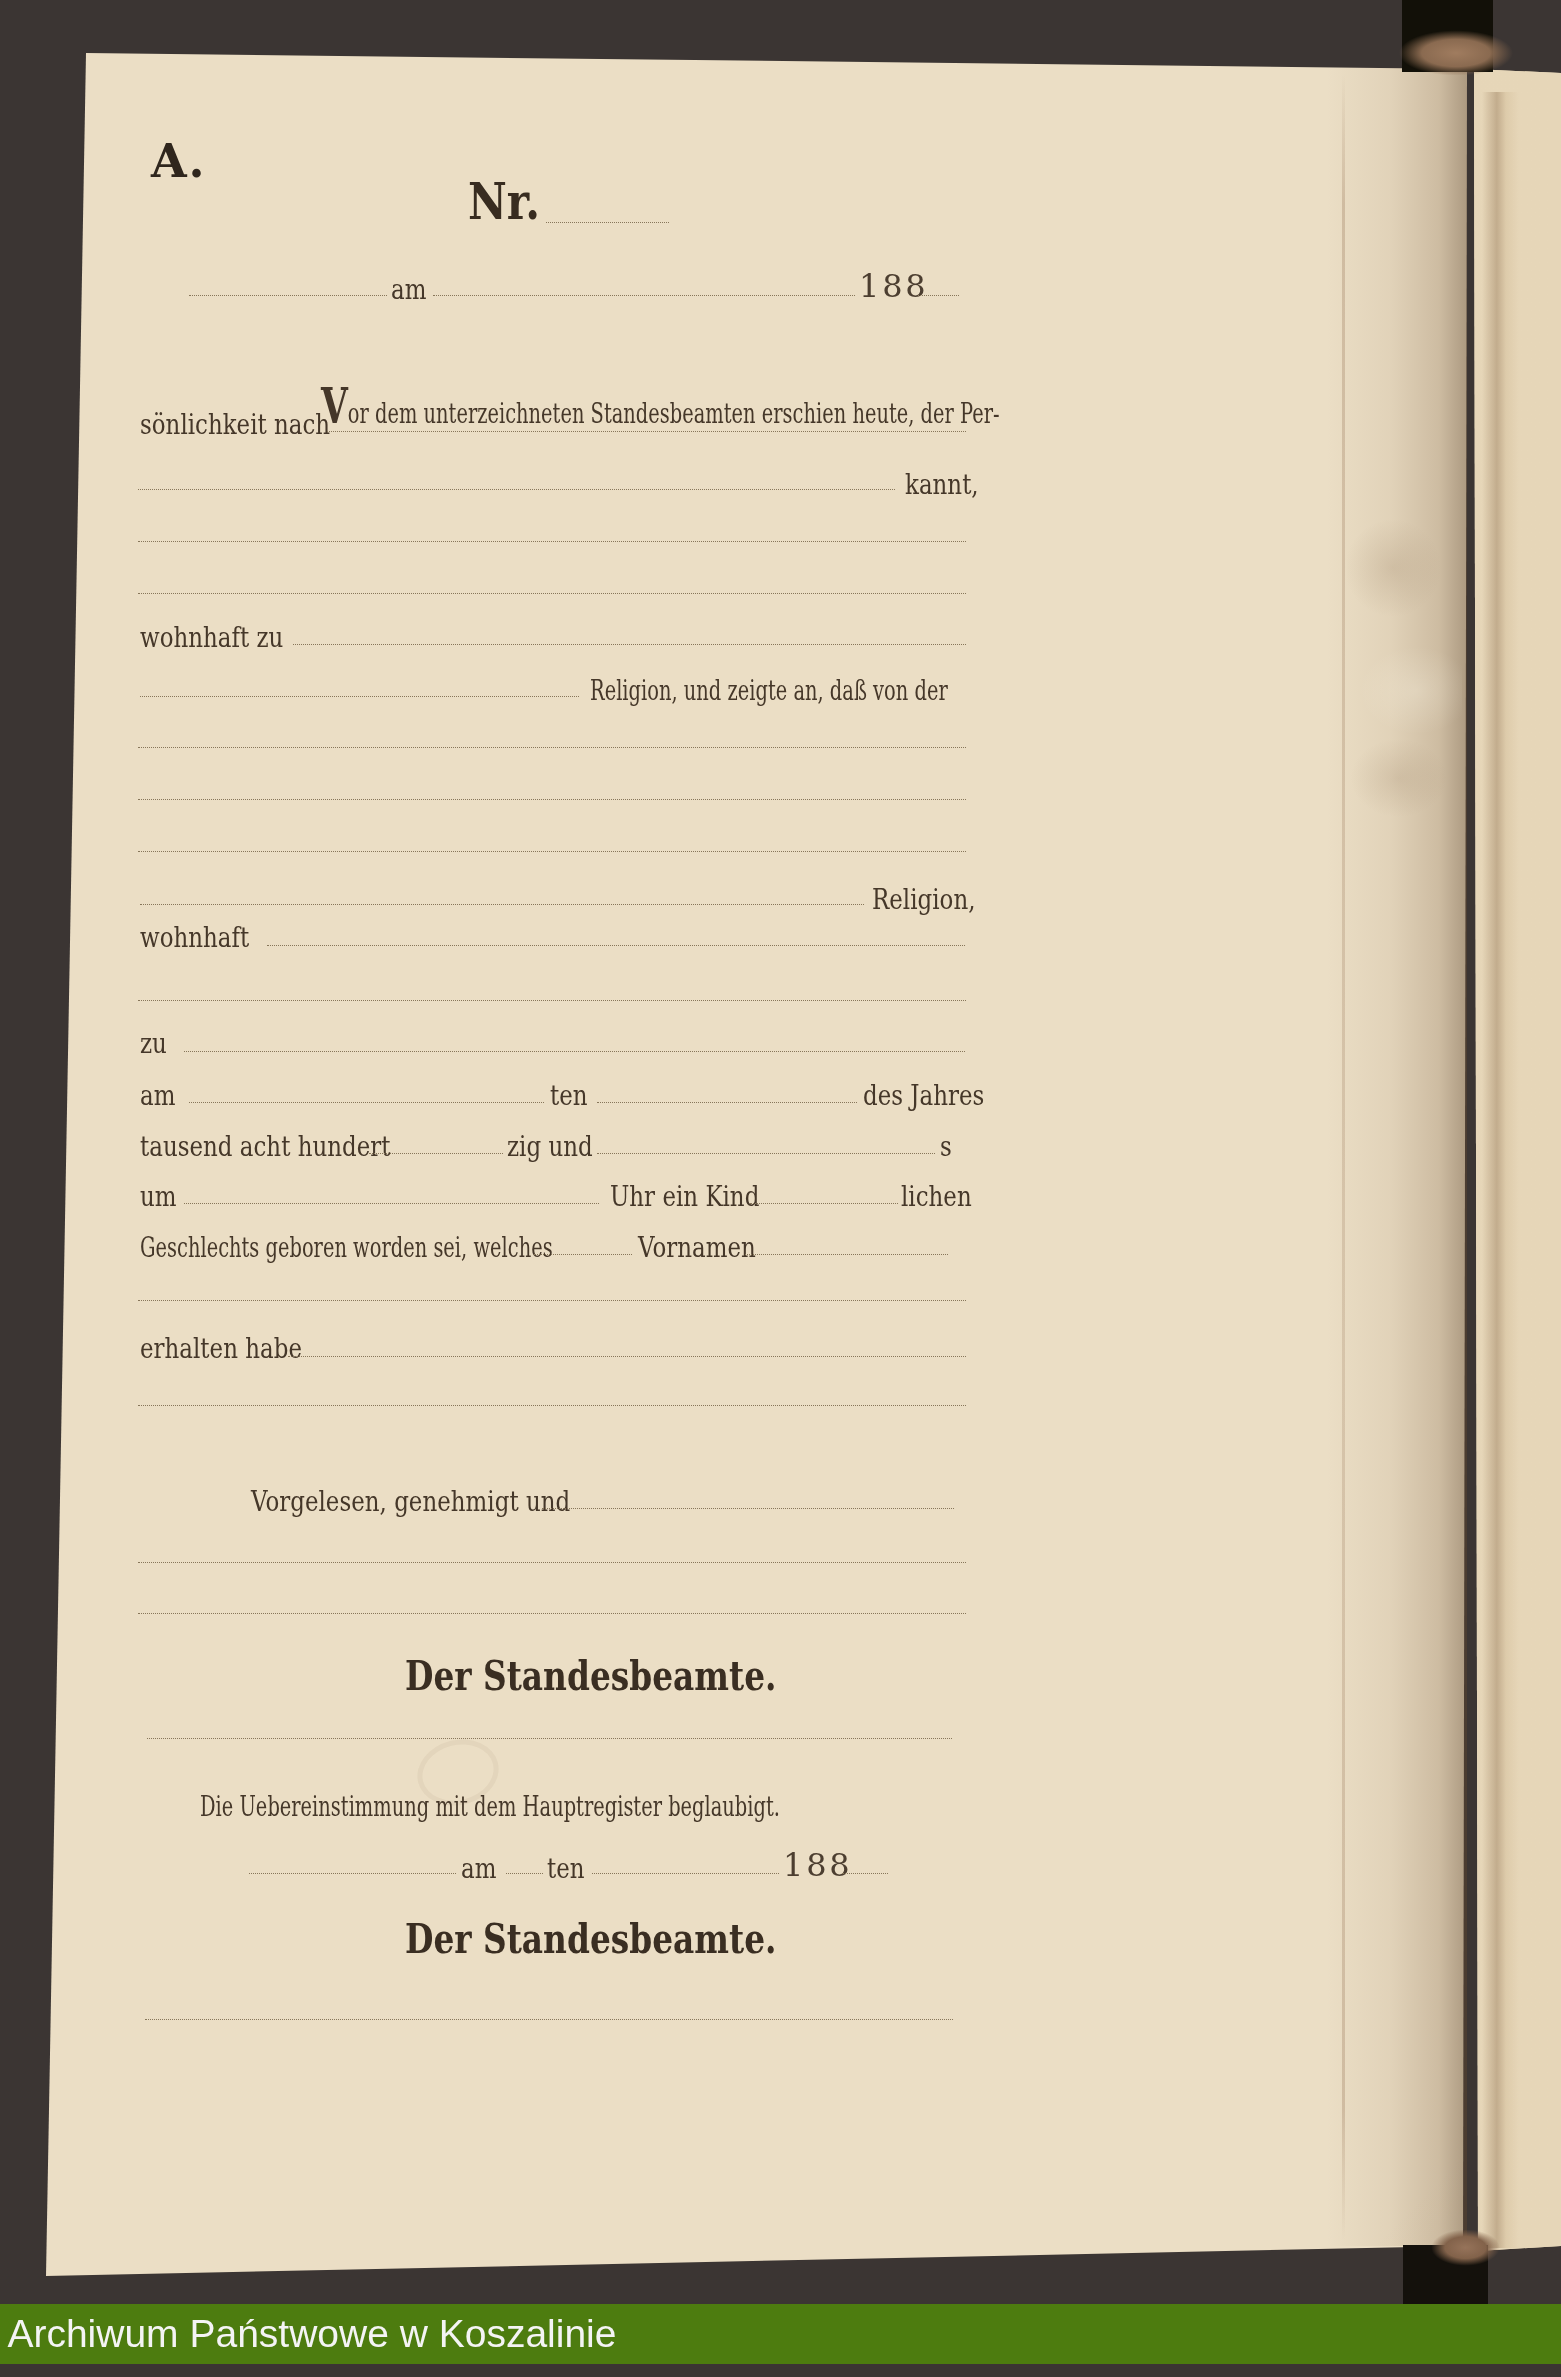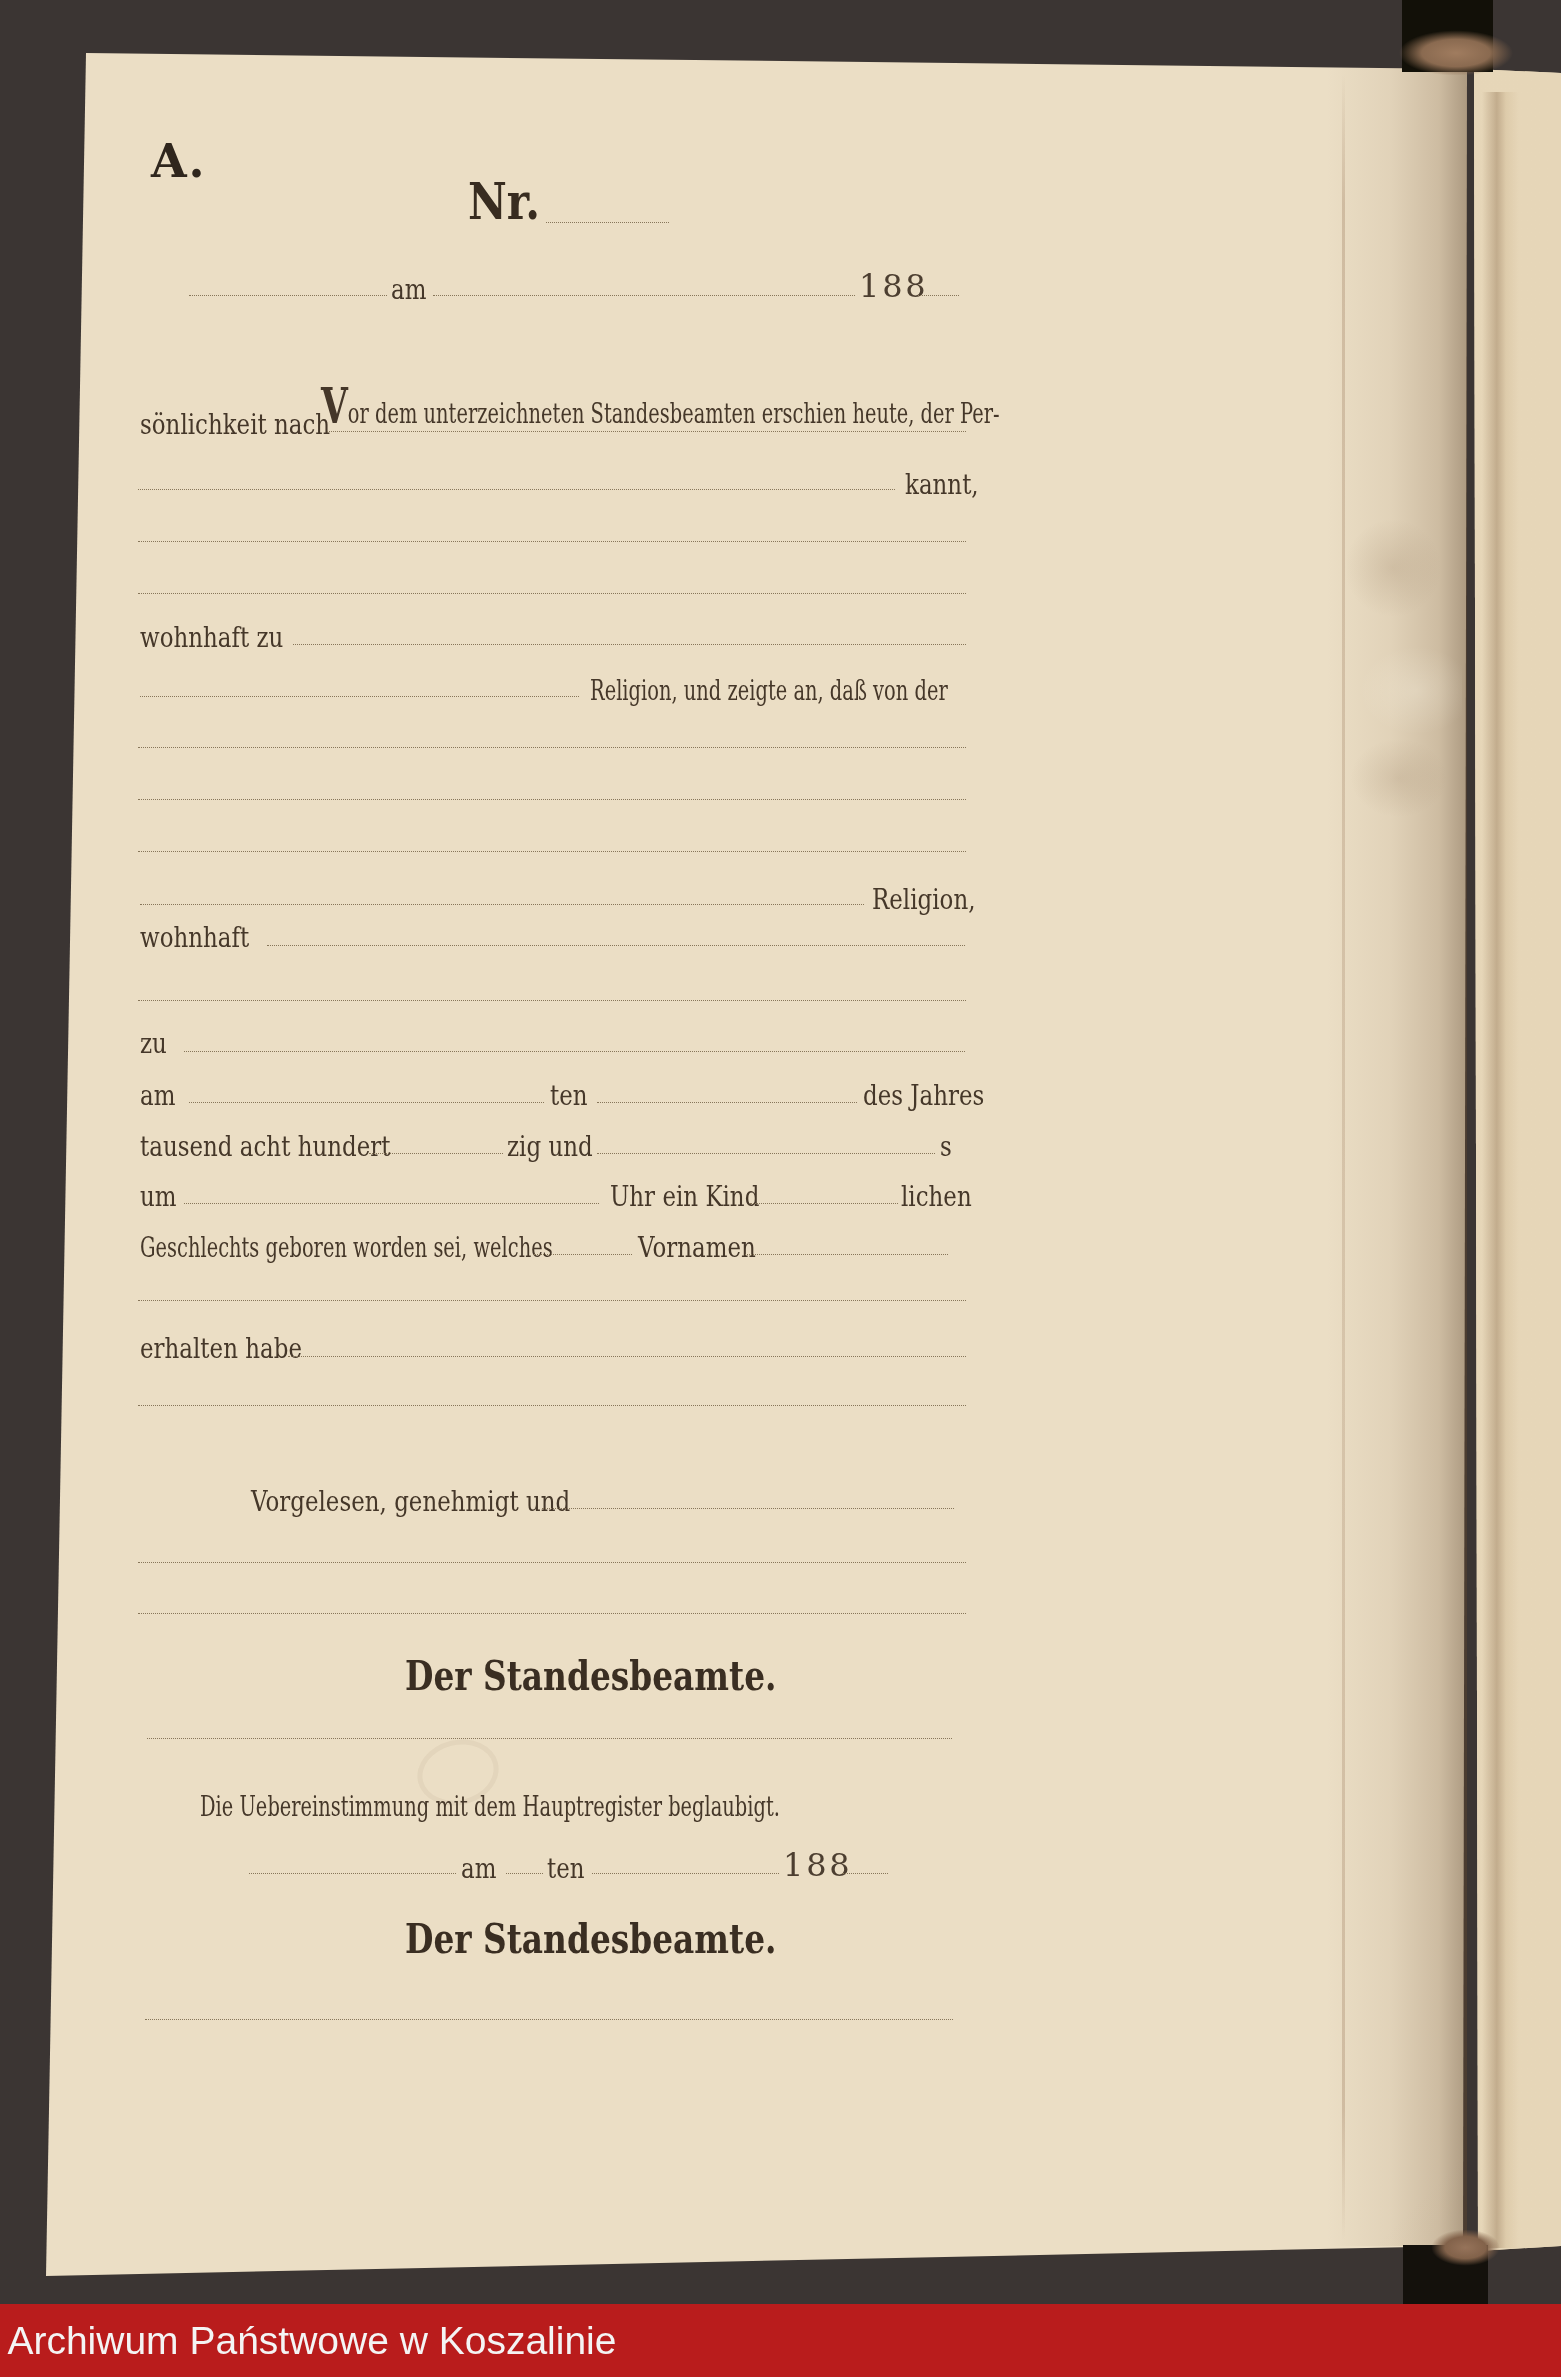--- a/index.html
+++ b/index.html
@@ -40,21 +40,21 @@
   .t{position:absolute;font-family:"DejaVu Serif",serif;color:#453729;font-size:27px;line-height:1;
      white-space:nowrap;transform:scaleX(.85);transform-origin:0 50%;}
   .tight{transform:scaleX(.72);}
   .num{transform:none;font-size:32px;letter-spacing:2.8px;color:#4c3e30;}
   .letterA{transform:none;font-size:46px;font-weight:bold;color:#2f261d;letter-spacing:1.8px;}
   .nr{font-size:50px;font-weight:bold;color:#382c20;}
   .h{font-size:41px;font-weight:bold;color:#3a2e22;transform:scaleX(.8);transform-origin:0 50%;}
   .dropcap{font-size:48px;font-weight:bold;}
   .dots{position:absolute;height:0;border-bottom:1.8px dotted #87765a;}
   
-  .caption-bar{position:absolute;left:0;top:2304px;width:1561px;height:74px;background:#b91c1c;
+  .caption-bar{position:absolute;left:0;top:2304px;width:1561px;height:60px;background:#4d7c0f;
     display:flex;align-items:center;text-align:right;}
   .caption-text{font-family:"Liberation Sans",sans-serif;font-size:39px;color:#f4f4f4;
     padding-left:7.4px;white-space:nowrap;}
 </style>
 </head>
 <body>
 
 <div class="canvas">
 
   <div class="page-main"></div>

